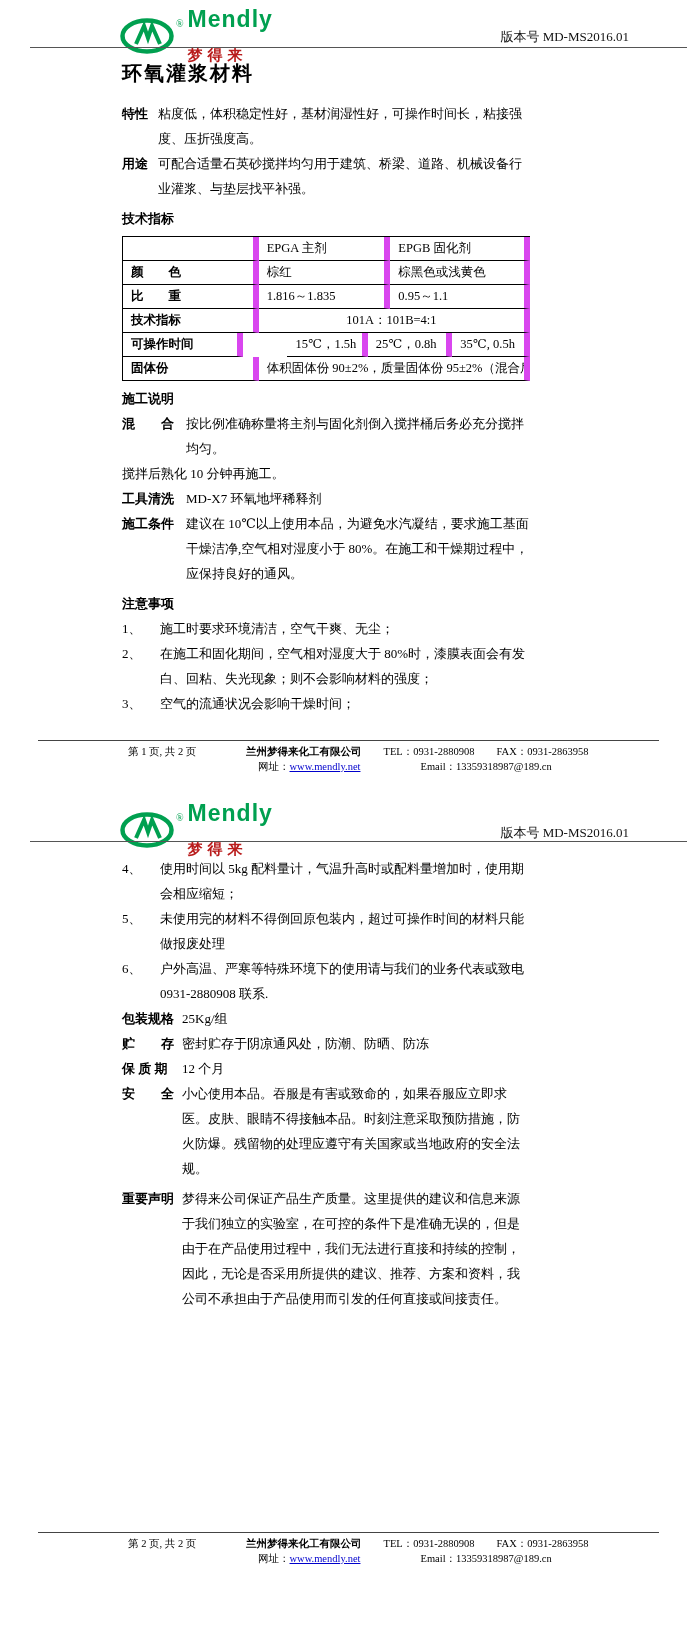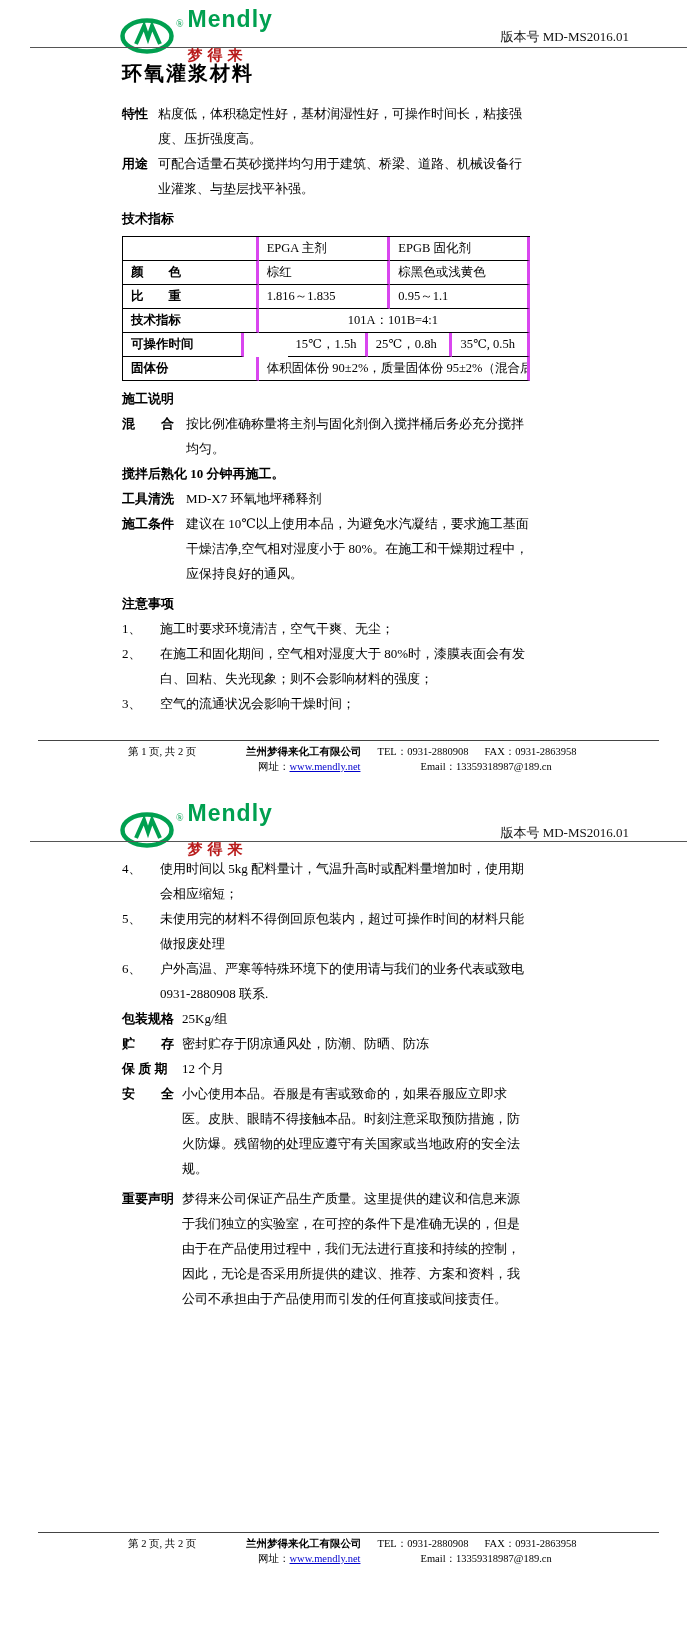--- a/index.html
+++ b/index.html
@@ -28,41 +28,41 @@
 
   
   .body-col { margin-left:122px; width:410px; font-size:13px; line-height:25px; }
   .doc-title { font-size:20px; font-weight:bold; letter-spacing:2px;
     margin:12px 0 14px 122px; }
   .sec-h { font-weight:bold; margin-top:5px; }
   .row { display:flex; }
   .row .lbl { font-weight:bold; flex:0 0 auto; }
   .row .txt { flex:1 1 auto; }
   .w36 { width:36px; } .w38 { width:38px; } .w64 { width:64px; } .w60 { width:60px; }
-  .cont-line { margin-left:0;font-weight:bold; }
+  .cont-line { margin-left:0; }
 
   
   .spec { width:408px; margin:5px 0 4px 122px; border-left:1px solid #000; border-top:1px solid #000; font-size:12.5px; }
   .trow { display:flex; }
-  .cell { border-right:3px solid #d946ef; border-bottom:1px solid #000;
+  .cell { border-right:6px solid #d946ef; border-bottom:1px solid #000;
     height:24px; line-height:23px; padding-left:8px; overflow:hidden; white-space:nowrap; }
   .c1 { width:136px; font-weight:bold; }
   .c2 { width:132px; } .c3 { width:140px; }
   .span2 { width:272px; } .ctr { text-align:center; padding-left:0; }
   .p1 { width:90px;margin-left:44px; } .p2 { width:95px; } .p3 { width:87px; }
 
   
   .ftr { position:absolute; left:38px; right:28px; border-top:1px solid #444;
     font-size:10.5px; line-height:14px; padding-top:4px; }
   #page1 .ftr { bottom:16px; }
   #page2 .ftr { top:742px; }
   .ftr-inner { display:flex; }
   .ftr-page { width:118px; margin-left:90px; flex:0 0 auto; }
   .ftr-block { flex:1 1 auto; }
-  .ftr-line1 { display:flex; gap:16px;align-items:flex-end; }
+  .ftr-line1 { display:flex; gap:22px;align-items:flex-end; }
   .ftr-co { font-weight:bold; }
   .ftr-line2 { display:flex; gap:60px; margin-top:1px; padding-left:12px; }
   a.weblink { color:#0000cc; text-decoration:underline; }
 </style>
 </head>
 <body>
 
 <div class="page" id="page1">
 
   <div class="hdr">

